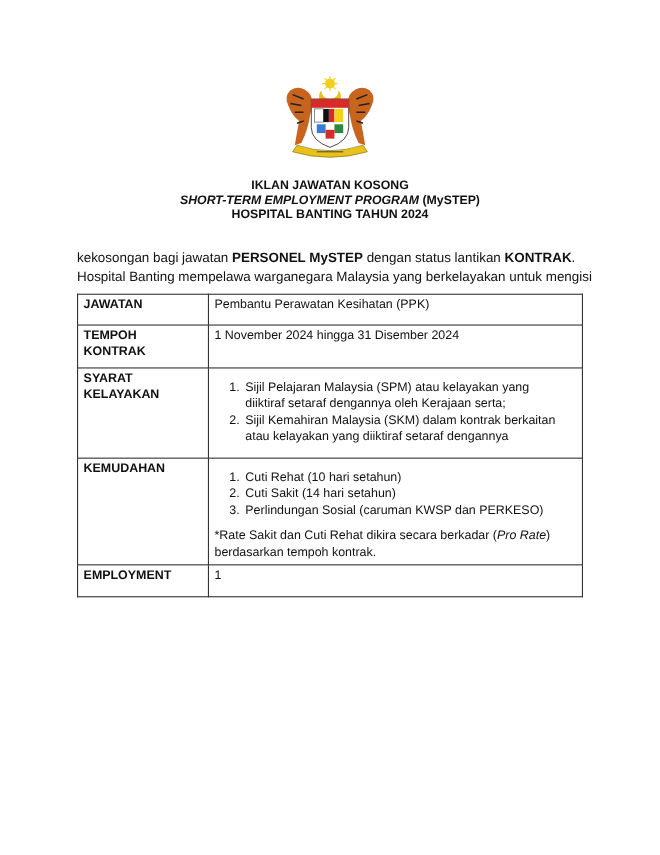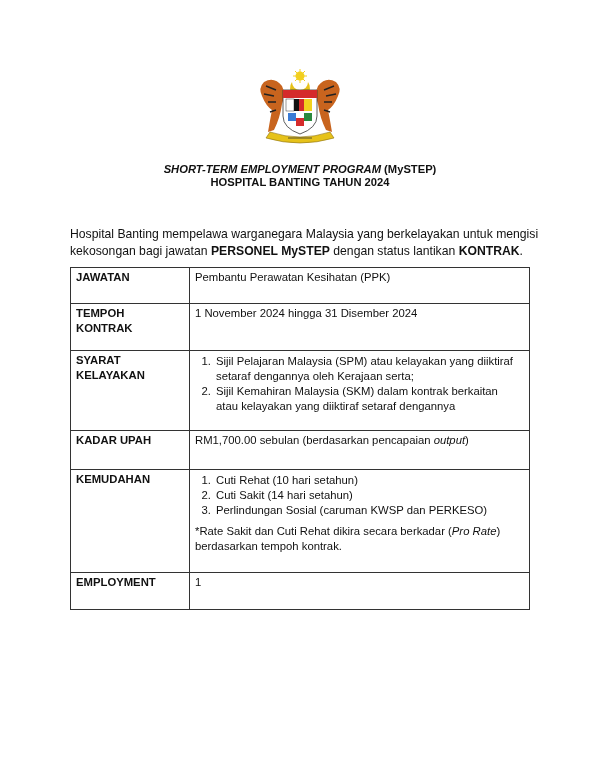--- a/index.html
+++ b/index.html
@@ -7,23 +7,23 @@
          font-family: "Liberation Sans", sans-serif; color: #111; }
   .crest { position: absolute; left: 250px; top: 68px; width: 100px; height: 78px; }
   .heading { position: absolute; left: 0; width: 600px; text-align: center;
              font-weight: bold; font-size: 11.2px; line-height: 13px; top: 163px; }
   .heading div { white-space: nowrap; }
   .intro { position: absolute; left: 70px; top: 226px; width: 470px;
            font-size: 12.2px; line-height: 17px; }
   .intro .line { white-space: nowrap; }
   table.info { position: absolute; left: 70px; top: 267px; width: 460px;
                border-collapse: collapse; font-size: 11.3px; line-height: 15px; }
-  table.info td { border: 1.2px solid #333; vertical-align: top; padding: 2px 5px 11px 5px; }
+  table.info td { border: 1.2px solid #333; vertical-align: top; padding: 2px 5px 3px 5px; }
   table.info td.label { width: 108px; font-weight: bold; }
-  table.info ol { margin: 1px; padding-left: 18px; }
+  table.info ol { margin: 8px; padding-left: 18px; }
   table.info ol li { padding-left: 2px; }
   .note { margin-top: 6px; }
   .r1 td { height: 22px; }
   .r2 td { height: 33px; }
   .r3 td { height: 66px; }
   .r4 td { height: 25px; }
   .r5 td { height: 89px; }
   .r6 td { height: 23px; }
 </style>
 </head>
@@ -53,27 +53,28 @@
   <rect x="54" y="31" width="8" height="12" fill="#f2d21e"></rect>
   <rect x="38" y="45" width="8" height="8" fill="#3a7bd5"></rect>
   <rect x="54" y="45" width="8" height="8" fill="#2b8a3e"></rect>
   <rect x="46" y="50" width="8" height="8" fill="#d52b2b"></rect>
 
   <path d="M20 64 q30 10 60 0 l4 6 q-34 10 -68 0z" fill="#e6c21a" stroke="#8a6d0a" stroke-width="0.6"></path>
   <path d="M38 70 h24" stroke="#333" stroke-width="0.8"></path>
 </svg>
 
 <div class="heading">
+  <div>IKLAN JAWATAN KOSONG</div>
   <div><i>SHORT-TERM EMPLOYMENT PROGRAM</i><span> (MySTEP)</span></div>
   <div>HOSPITAL BANTING TAHUN 2024</div>
 </div>
 
 <div class="intro">
+  <div class="line"><span>kekosongan bagi jawatan </span><b>PERSONEL MySTEP</b><span> dengan status lantikan </span><b>KONTRAK</b><span>.</span></div>
   <div class="line">Hospital Banting mempelawa warganegara Malaysia yang berkelayakan untuk mengisi</div>
-  <div class="line"><span>kekosongan bagi jawatan </span><b>PERSONEL MySTEP</b><span> dengan status lantikan </span><b>KONTRAK</b><span>.</span></div>
 </div>
 
 <table class="info">
   <tbody>
       <tr class="r1">
     <td class="label">JAWATAN</td>
     <td>Pembantu Perawatan Kesihatan (PPK)</td>
   </tr>
   <tr class="r2">
     <td class="label">
@@ -87,24 +88,20 @@
           <div>SYARAT</div>
           <div>KELAYAKAN</div>
         </td>
     <td>
       <ol>
         <li>Sijil Pelajaran Malaysia (SPM) atau kelayakan yang diiktiraf setaraf dengannya oleh Kerajaan serta;</li>
         <li>Sijil Kemahiran Malaysia (SKM) dalam kontrak berkaitan atau kelayakan yang diiktiraf setaraf dengannya</li>
       </ol>
     </td>
   </tr>
-  <tr class="r4">
-    <td class="label">KADAR UPAH</td>
-    <td><span>RM1,700.00 sebulan (berdasarkan pencapaian </span><i>output</i><span>)</span></td>
-  </tr>
   <tr class="r5">
     <td class="label">KEMUDAHAN</td>
     <td>
       <ol>
         <li>Cuti Rehat (10 hari setahun)</li>
         <li>Cuti Sakit (14 hari setahun)</li>
         <li>Perlindungan Sosial (caruman KWSP dan PERKESO)</li>
       </ol>
       <div class="note"><span>*Rate Sakit dan Cuti Rehat dikira secara berkadar (</span><i>Pro Rate</i><span>) berdasarkan tempoh kontrak.</span></div>
     </td>

